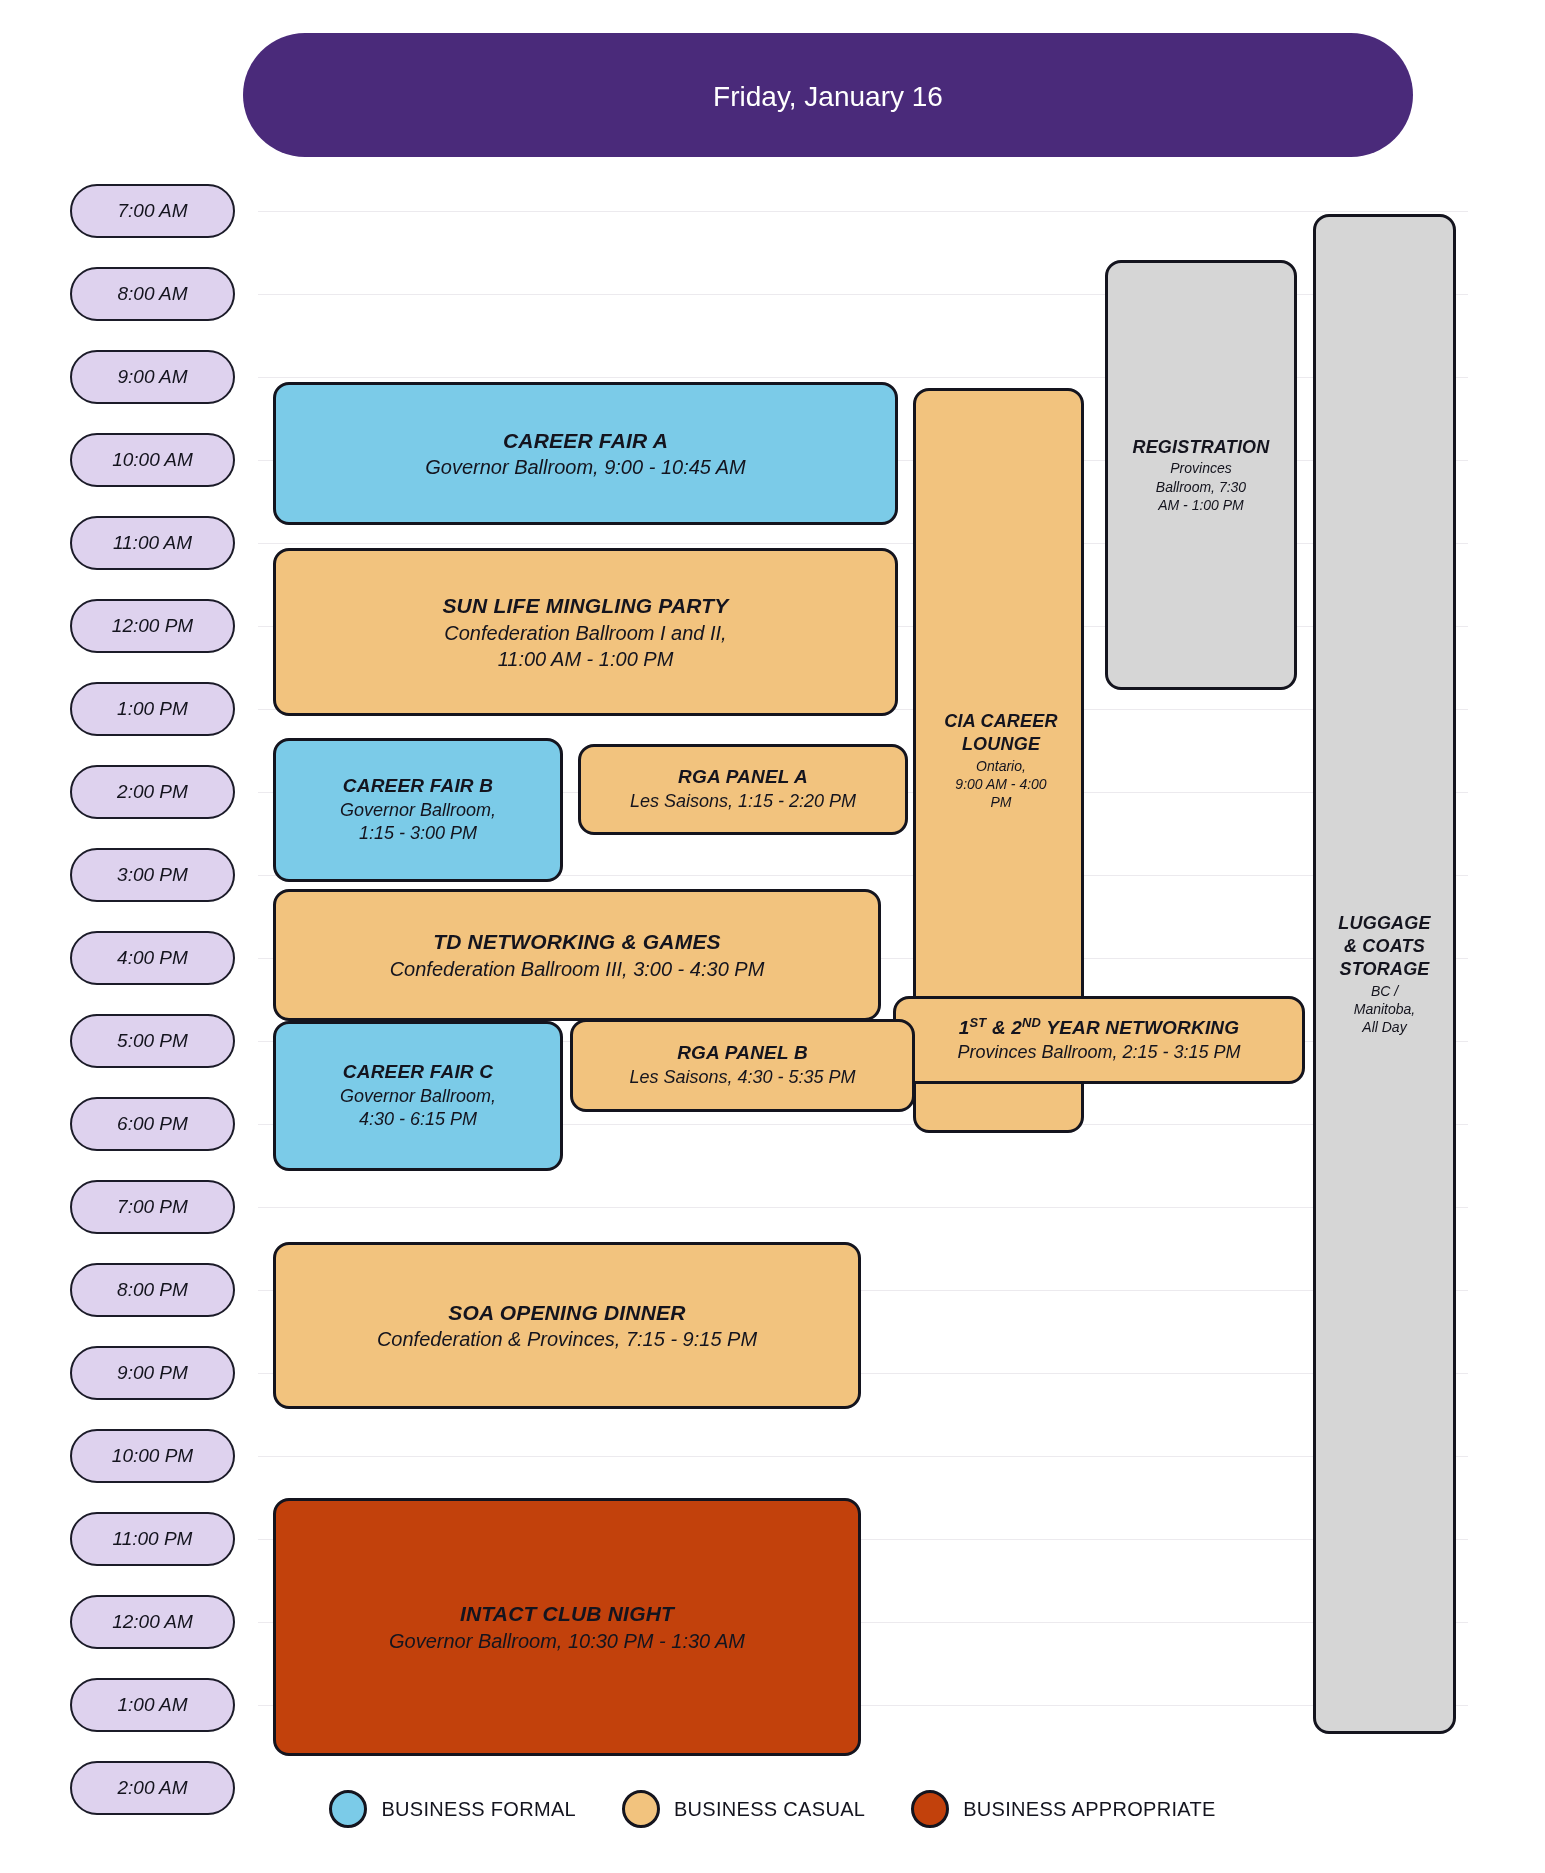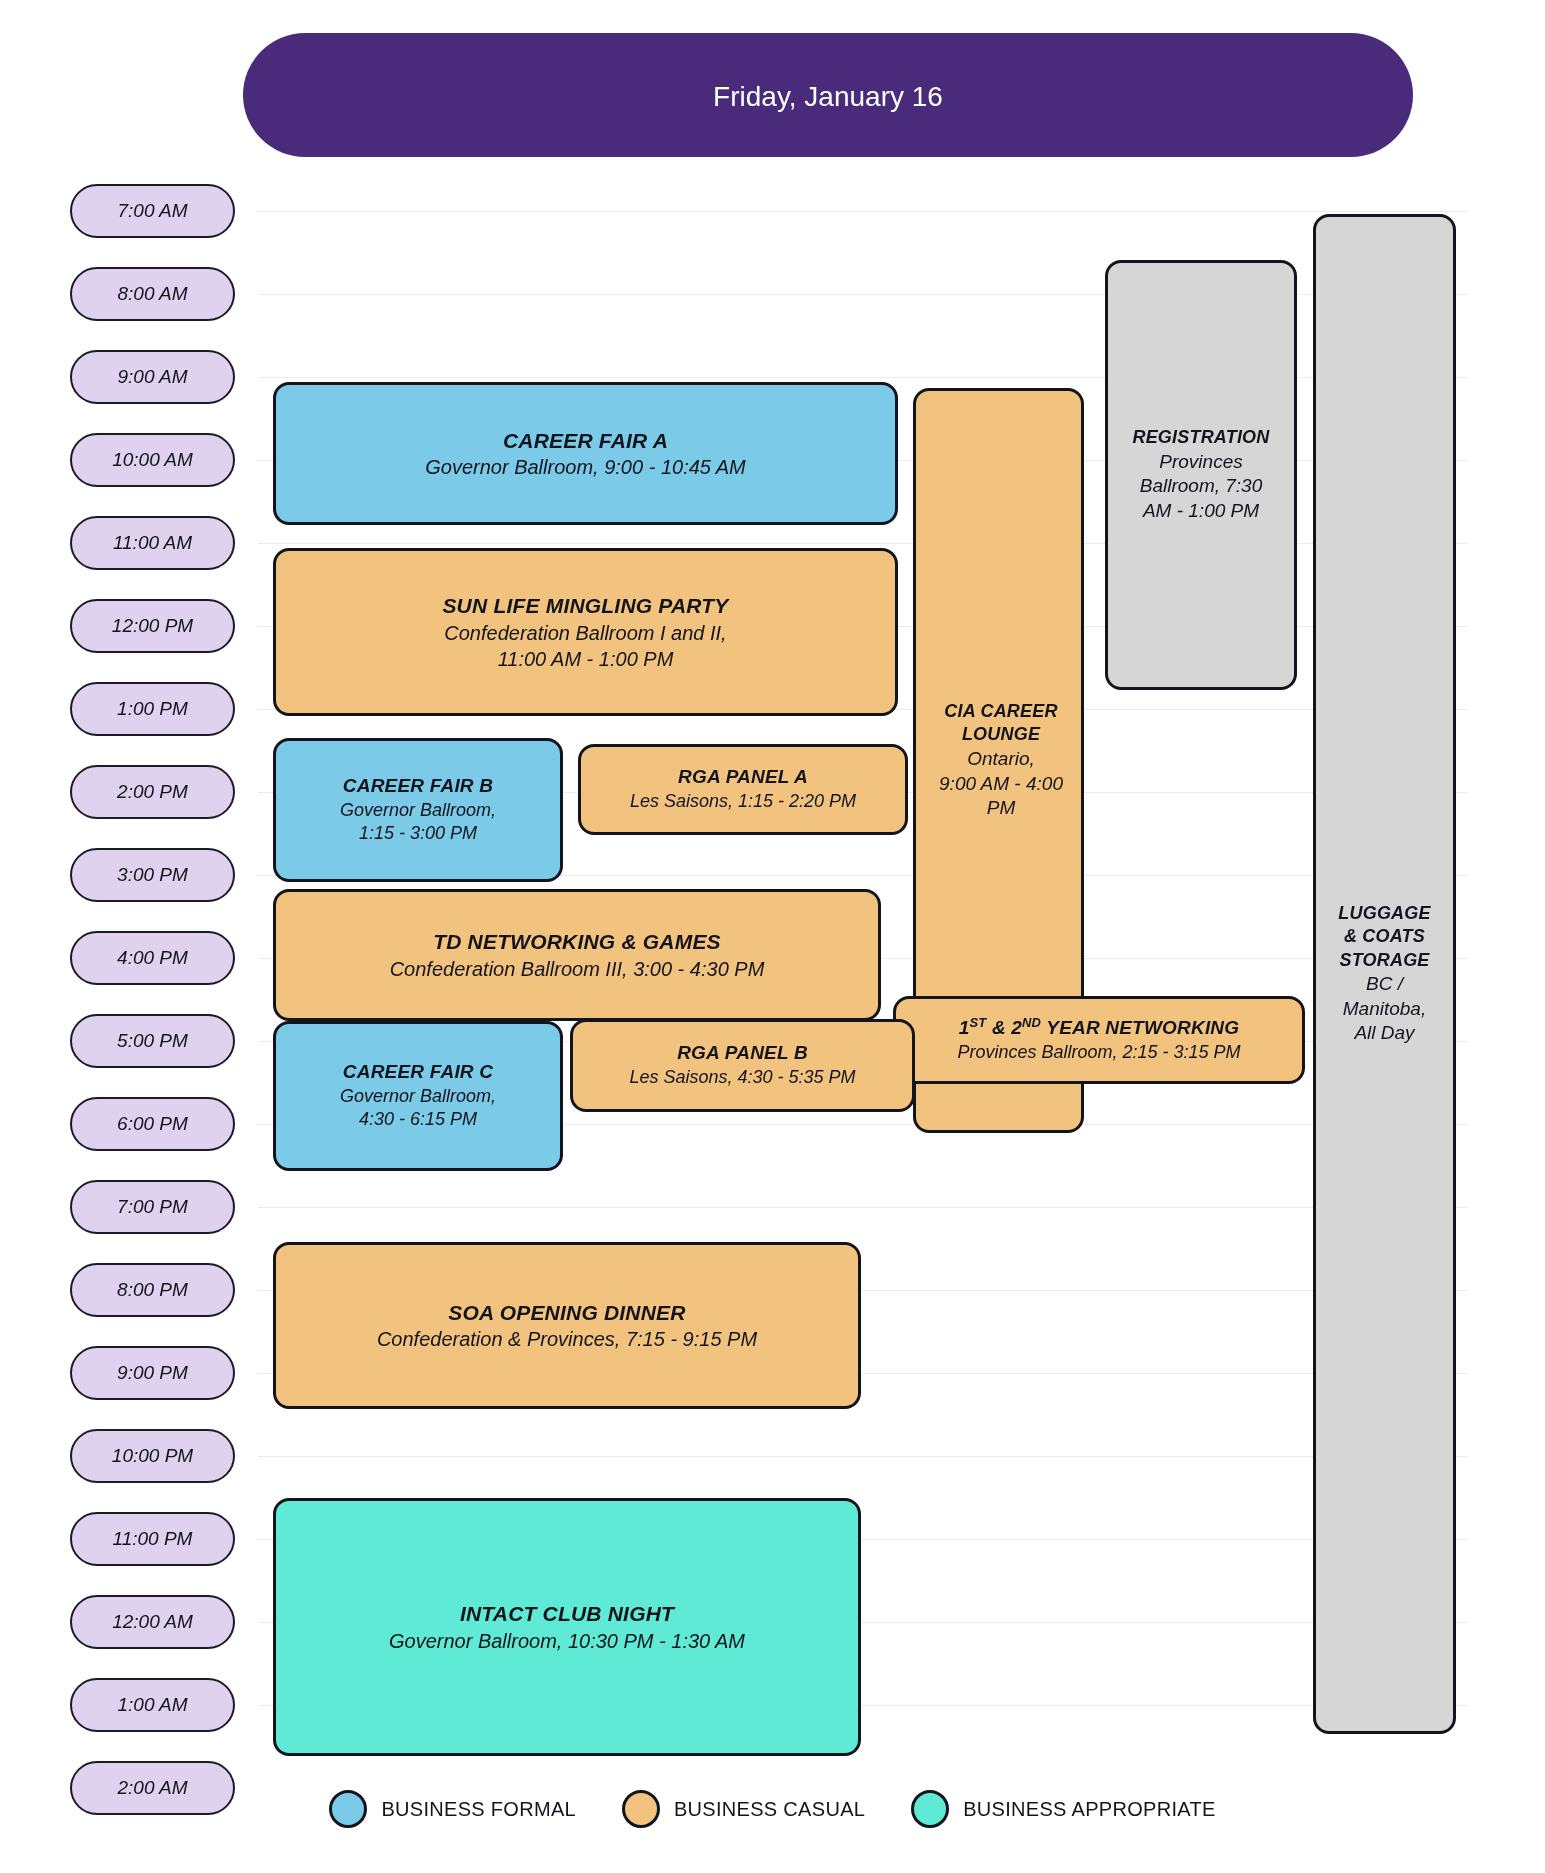--- a/index.html
+++ b/index.html
@@ -95,26 +95,26 @@
     font-weight: bold;
     letter-spacing: 0.2px;
   }
   .event .ev-sub {
     font-size: 20px;
     font-weight: normal;
   }
   .event.small .ev-title { font-size: 19px; }
   .event.small .ev-sub { font-size: 18px; }
   .event.narrow .ev-title { font-size: 18px; }
-  .event.narrow .ev-sub { font-size: 19px; }
+  .event.narrow .ev-sub { font-size: 14px; }
 
   .c-blue { background: #7BCBE8; }
   .c-orange { background: #F2C37E; }
   .c-grey { background: #D6D6D6; }
-  .c-green { background: #5eead4; padding-left: 8px; }
+  .c-green { background: #c2410c; padding-left: 8px; }
 
   sup { font-size: 0.68em; vertical-align: super; }
 
   
   #legend {
     position: absolute;
     left: 0;
     top: 1790px;
     width: 1545px;
     display: flex;

